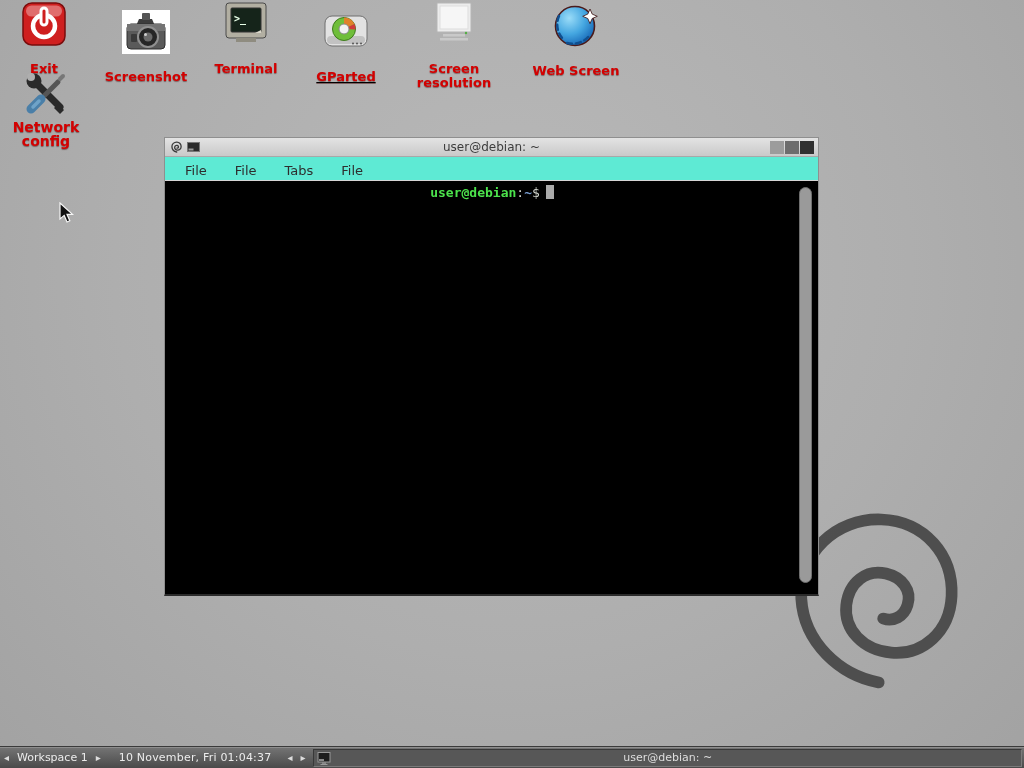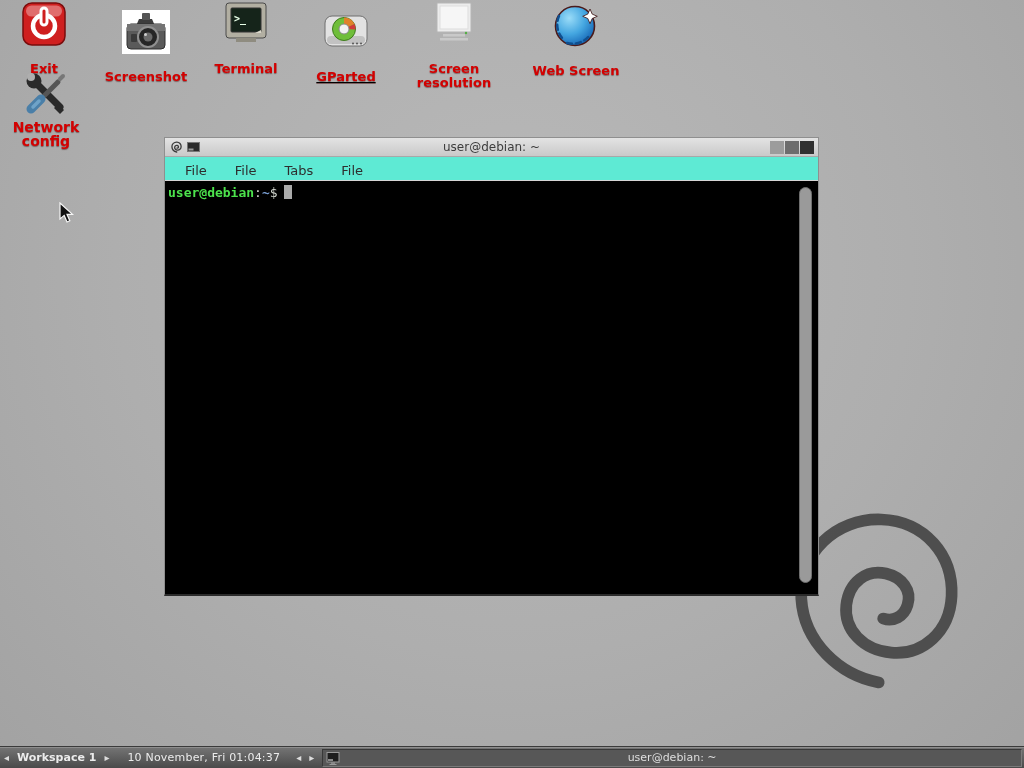--- a/index.html
+++ b/index.html
@@ -50,42 +50,42 @@
     display:flex; align-items:flex-end; padding-left:10px;
     font-size:13px; color:#2e2e2e;
   }
   .menu-item { padding:2px 10px; margin-right:8px; }
 
   #term-screen {
     position:relative; height:413px; background:#000;
     font-family:"DejaVu Sans Mono", monospace; font-weight:bold; font-size:13px;
     padding:4px 2px 0 3px; color:#d3d7cf; overflow:hidden;
   }
-  #prompt-line { white-space:pre; }
+  #prompt-line { white-space:pre;text-align:center; }
   .c-userhost { color:#4ce24c; }
   .c-punct { color:#d3d7cf; font-weight:normal; }
   .c-path { color:#7a9fd4; }
   .cursor-block { display:inline-block; width:8px; height:14px; background:#aaaaaa; vertical-align:-2px; margin-left:6px; }
 
   #term-scrollbar {
     position:absolute; right:6px; top:6px; width:13px; height:396px;
     background:#9a9a9a; border-radius:7px; border:1px solid #6f6f6f;
   }
 
   
   #taskbar {
     position:absolute; left:0; bottom:0; width:1024px; height:22px; z-index:10;
     background:linear-gradient(#757575,#4a4a4a);
     border-top:1px solid #3a3a3a;
     box-shadow:inset 0 1px 0 #8e8e8e;
     display:flex; align-items:center;
     font-size:11px; color:#ececec;
   }
   .tb-arrow { font-size:10px; color:#dddddd; padding:0 4px; line-height:20px; }
-  #workspace-label { padding:0 4px;font-weight:bold; }
+  #workspace-label { padding:0 4px; }
   #clock { padding:0 6px; margin-left:8px; letter-spacing:.2px; }
   .tasklist-arrows { margin-left:6px; }
   #task-button {
     flex:1; height:18px; margin:0 2px 0 4px; position:relative;
     background:#575757;
     border:1px solid; border-color:#383838 #7a7a7a #7a7a7a #383838;
     display:flex; align-items:center; justify-content:center;
     color:#dedede;
   }
   #task-button .task-icon { position:absolute; left:3px; top:2px; }

